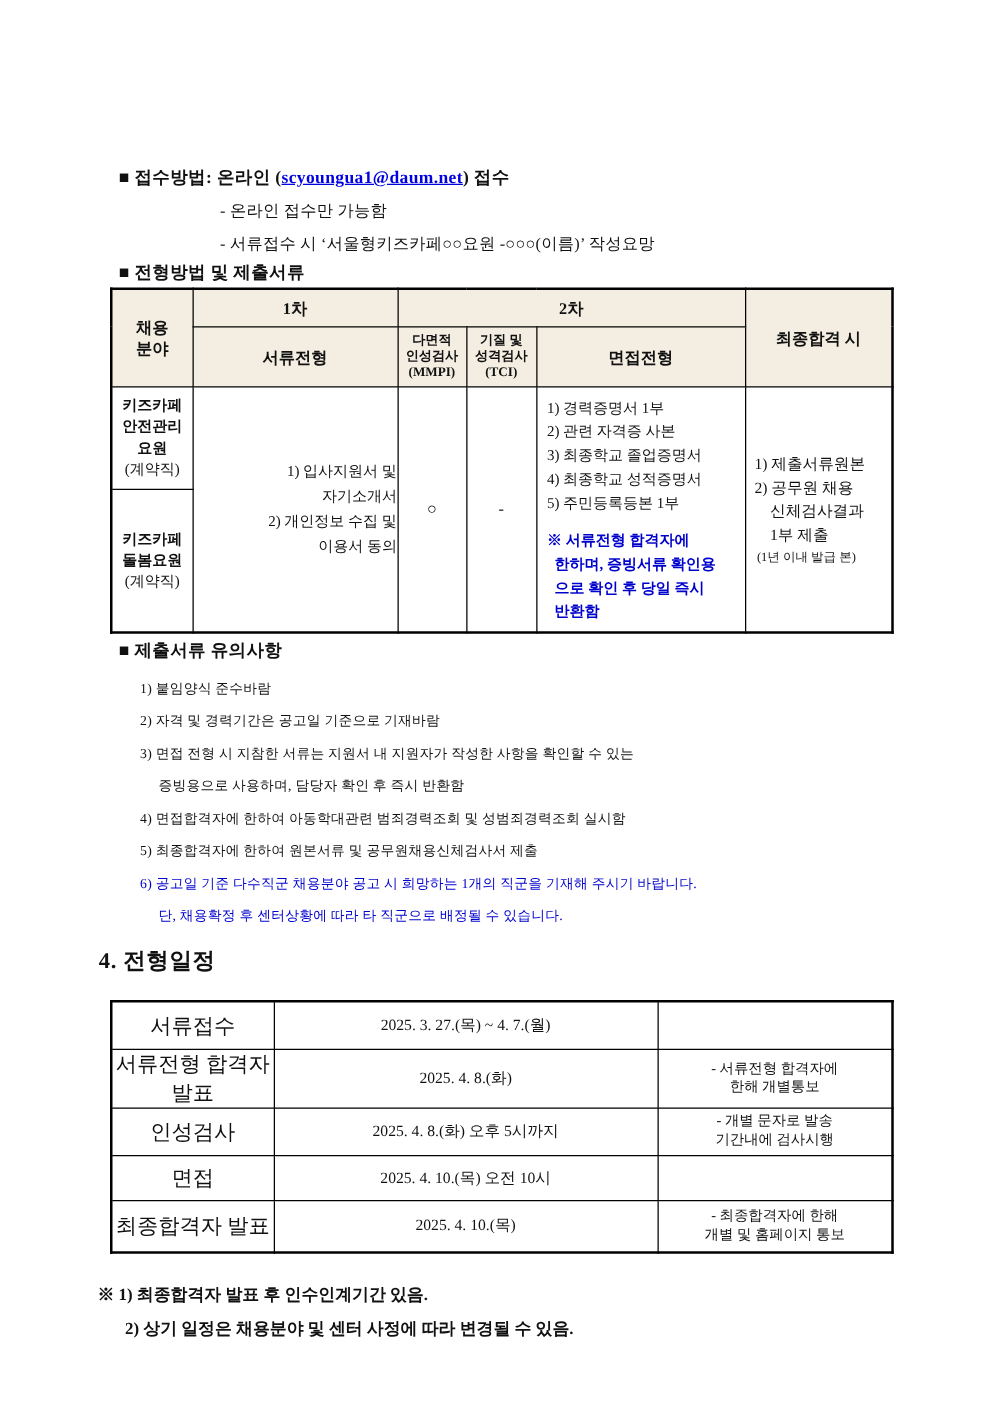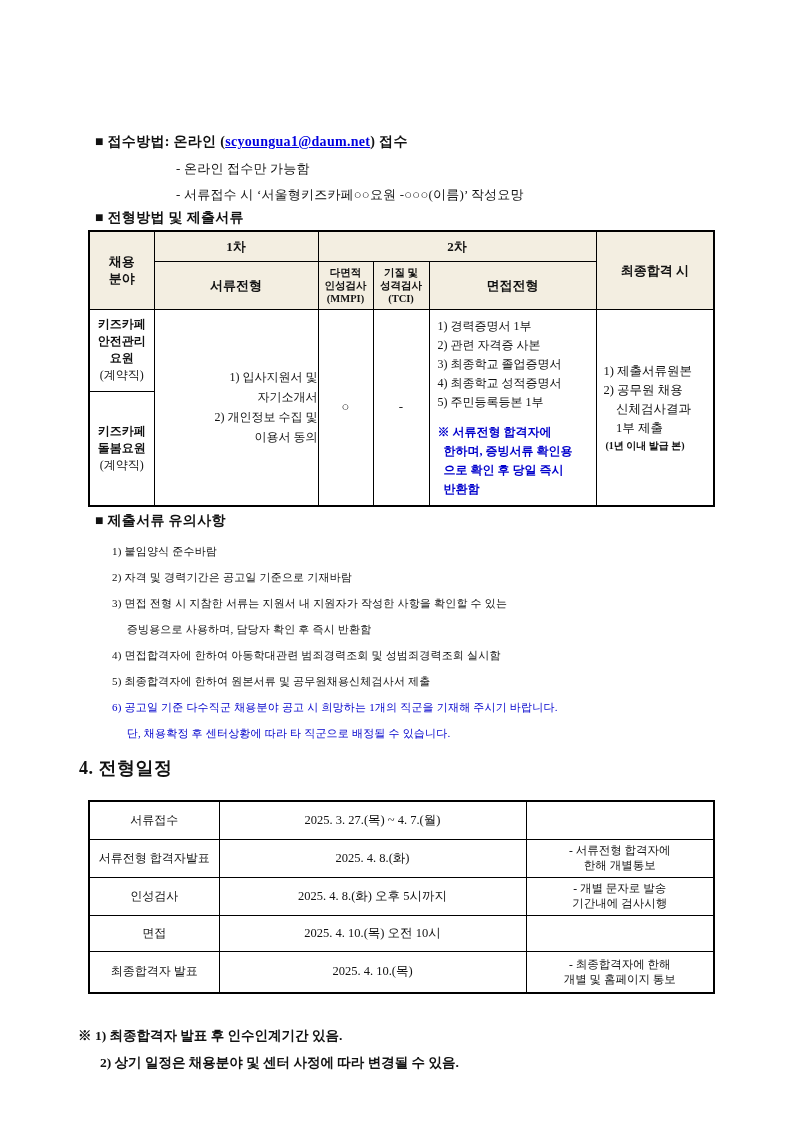--- a/index.html
+++ b/index.html
@@ -25,31 +25,31 @@
   .t1 th.small { font-size:10.5px; line-height:13px; }
   .t1 .job { text-align:center; font-size:12px; line-height:17px; }
   .t1 .jobname { font-weight:bold; white-space:pre-wrap; }
   .t1 .jobtype { font-weight:normal; }
   .t1 .docs { font-size:12px; line-height:20px; padding-left:9px; text-align:right; }
   .t1 .mark { text-align:center; font-size:13px; }
   .t1 .interview { padding:7px 3px 6px 8px; font-size:12px; line-height:19px; text-align:left; vertical-align:top; }
   .t1 .interview .note { margin-top:11px; font-weight:bold; }
   .t1 .final { padding:4px 2px 4px 7px; text-align:left; }
   .t1 .final .main { font-weight:normal; font-size:12.5px; line-height:19px; }
-  .t1 .final .fnote { font-size:10px; font-weight:bold; margin-top:1px; padding-left:2px; }
+  .t1 .final .fnote { font-size:10px; font-weight:normal; margin-top:1px; padding-left:2px; }
 
   
   .notice-items { left:112px; top:538px; width:640px; font-size:11px; line-height:26px; letter-spacing:0.2px; }
   .notice-items > div { white-space:pre-wrap; }
 
   
   .t2 { left:88px; top:800px; width:625px; border:2px solid var(--border,#000); }
   .t2 th, .t2 td { border:1px solid var(--border,#000); vertical-align:middle; text-align:center; }
   .t2 th { background:var(--table-header-bg,#f3eee1); font-weight:bold; font-size:13px; border-bottom:2px solid var(--border,#000); }
-  .t2 .cat { font-size:12px; }
+  .t2 .cat { font-size:17px; }
   .t2 .date { font-size:12.5px; }
   .t2 .note { font-size:11.5px; line-height:15px; white-space:pre-wrap; }
 
   .footnotes { left:78px; top:1022px; font-size:13.5px; font-weight:bold; line-height:27px; }
   .footnotes .indent { padding-left:22px; }
 
   a.email { color:var(--link-blue,#0000e0); text-decoration:underline; }
 </style>
 </head>
 <body>

